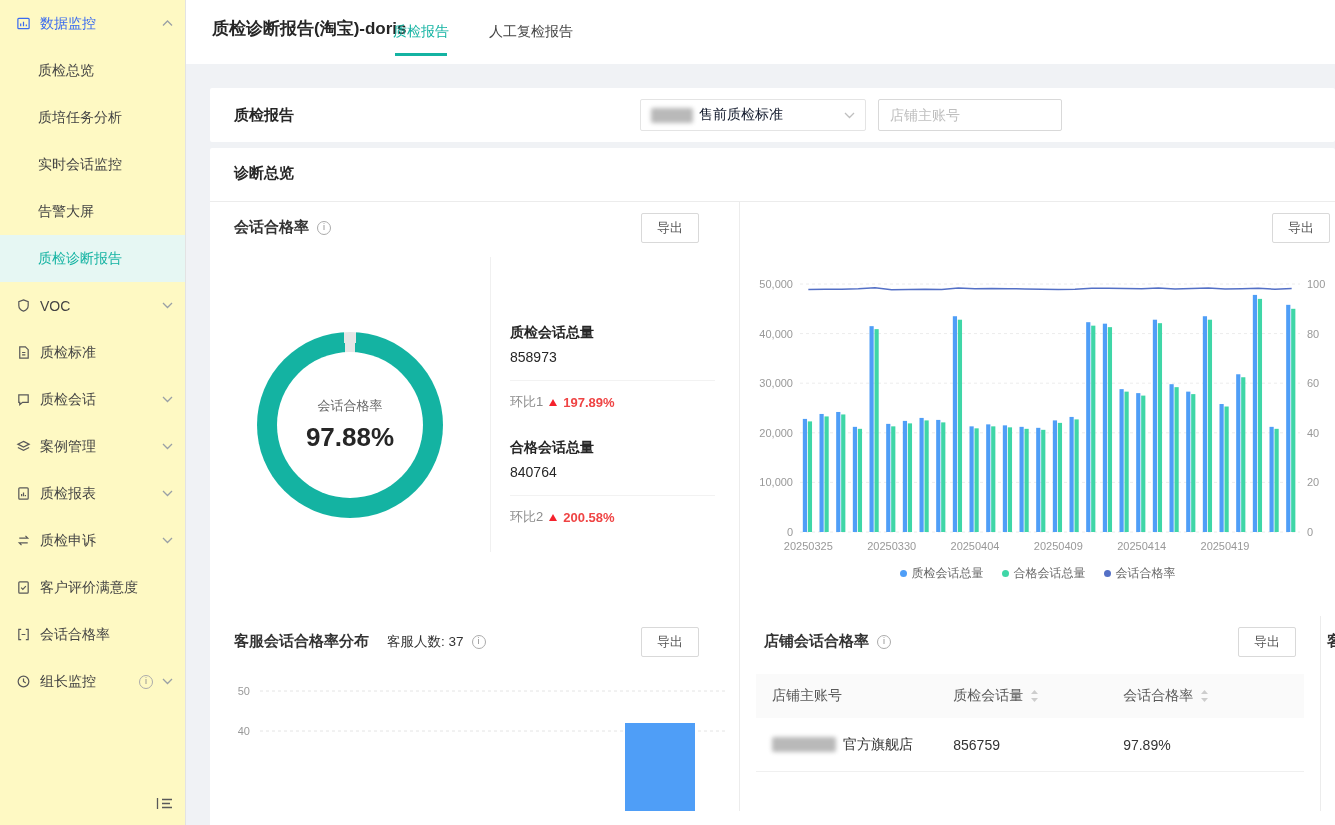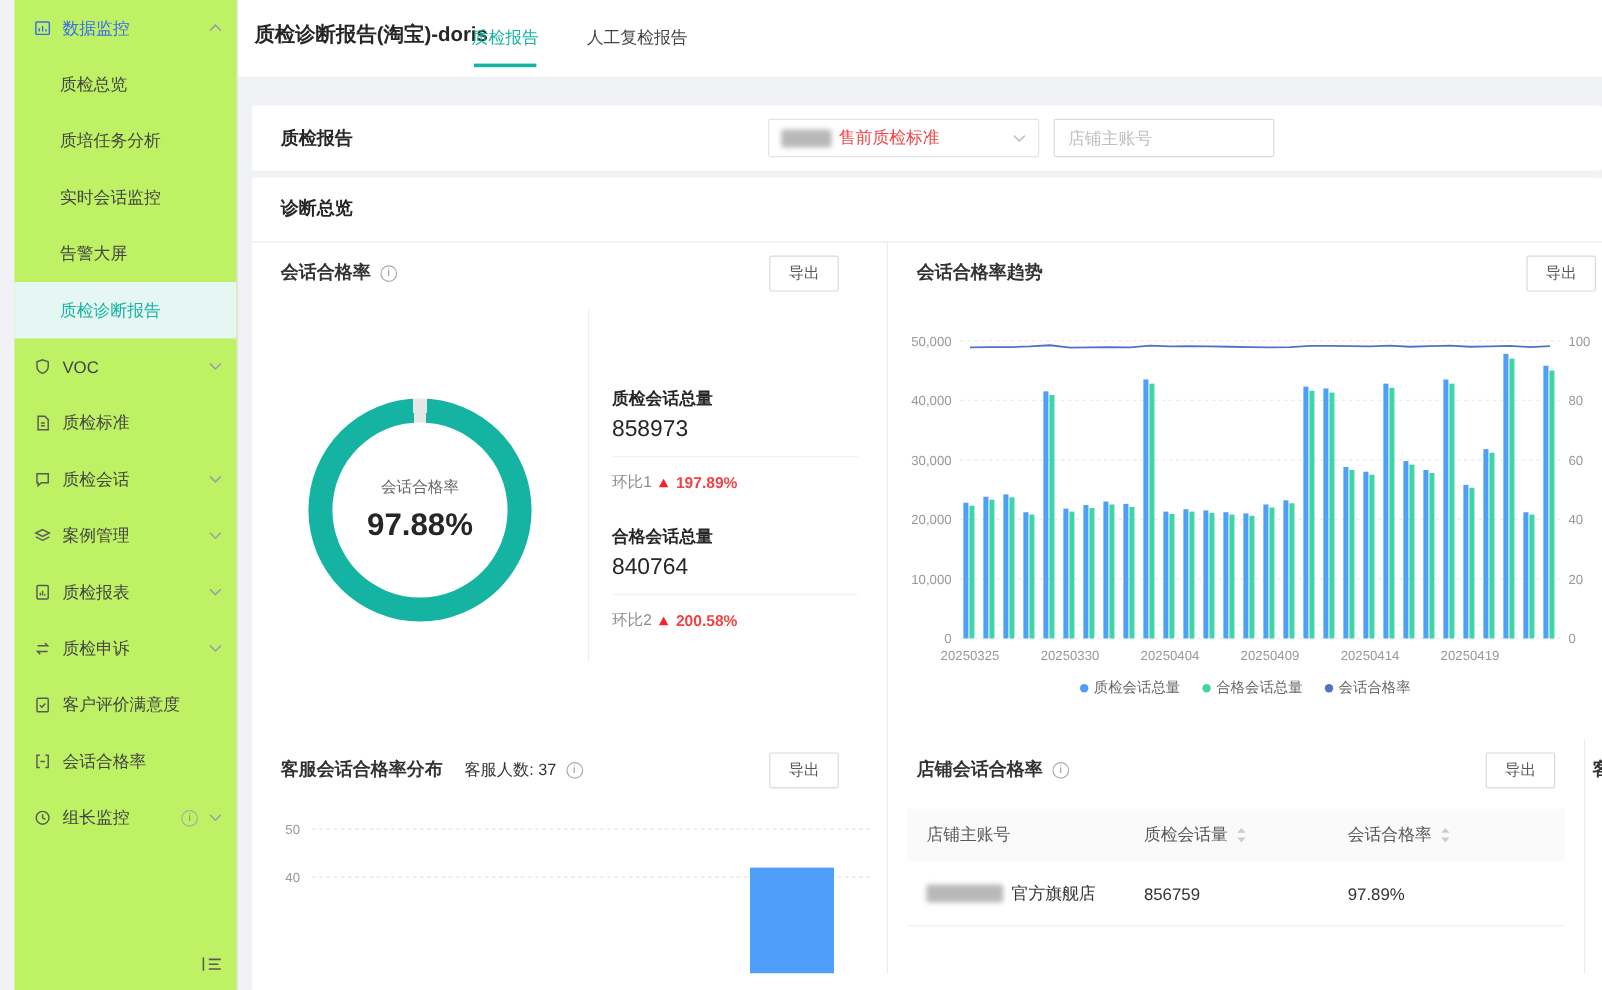--- a/index.html
+++ b/index.html
@@ -2,21 +2,21 @@
 <html><head>
 <meta charset="utf-8">
 <style>
   *{margin:0;padding:0;box-sizing:border-box}
   html,body{width:1335px;height:825px;overflow:hidden}
   body{font-family:"Liberation Sans","DejaVu Sans",sans-serif;background:#f0f2f5;color:#333;font-size:14px}
   svg{display:block}
   .page{position:relative;width:1335px;height:825px;overflow:hidden;background:#f0f2f5}
 
   
-  .sidebar{position:absolute;left:12px;top:0;width:186px;height:825px;background:#bef264;border-right:1px solid #e3e3e3;z-index:5}
+  .sidebar{position:absolute;left:0;top:0;width:186px;height:825px;background:#fef9c3;border-right:1px solid #e3e3e3;z-index:5}
   .side-item{display:flex;align-items:center;height:47px;padding:0 12px 0 16px;gap:9px;font-size:14px;color:#444;cursor:pointer}
   .side-item .slabel{flex:1;white-space:nowrap;overflow:hidden}
   .side-item.child{padding-left:38px}
   .side-item .sicon{display:flex;color:#595959}
   .side-item.parent-active,.side-item.parent-active .sicon{color:#3a6bf0}
   .side-item.selected{background:#e6f7f3;color:#14b3a2}
   .chev{color:#9aa0a6;display:flex}
   .info-i{width:14px;height:14px;border:1px solid #ababab;border-radius:50%;color:#8c8c8c;font-size:9px;display:inline-flex;align-items:center;justify-content:center;line-height:1;flex:none}
   .info-i::after{content:"i"}
   .sidebar-trigger{position:absolute;bottom:14px;right:12px;color:#595959;cursor:pointer}
@@ -27,21 +27,21 @@
   .topbar h1{position:absolute;left:26px;top:17px;font-size:17px;color:#262626;white-space:nowrap}
   .tabs{position:absolute;left:207px;top:0;height:64px;display:flex;gap:40px}
   .tab{display:flex;align-items:center;font-size:14px;color:#444;position:relative;cursor:pointer;white-space:nowrap}
   .tab.active{color:#14b3a2}
   .tab.active::after{content:"";position:absolute;left:2px;right:2px;bottom:8px;height:3px;background:#14b3a2}
 
   
   .filter-card{position:absolute;left:24px;top:88px;width:1125px;height:54px;background:#fff;border-radius:2px}
   .filter-title{position:absolute;left:24px;top:18px;font-weight:bold;font-size:15px;color:#262626}
   .filter-controls{position:absolute;left:430px;top:11px;display:flex;gap:12px;align-items:center}
-  .select{width:226px;height:32px;border:1px solid #e4e4e4;border-radius:2px;display:flex;align-items:center;padding:0 10px;gap:6px;font-size:14px;color:#ef4444;background:#fff;cursor:pointer}
+  .select{width:226px;height:32px;border:1px solid #e4e4e4;border-radius:2px;display:flex;align-items:center;padding:0 10px;gap:6px;font-size:14px;color:#0f172a;background:#fff;cursor:pointer}
   .select .sel-chev{margin-left:auto;color:#bfbfbf}
   .f-input{width:184px;height:32px;border:1px solid #d9d9d9;border-radius:2px;padding:0 11px;font-size:14px;color:#333;outline:none;font-family:inherit}
   .f-input::placeholder{color:#bfbfbf}
   .censor{display:inline-block;background:#b9b9b9;filter:blur(2px);border-radius:2px;flex:none}
   .censor.c1{width:42px;height:15px}
   .censor.c2{width:64px;height:15px;margin-right:7px}
 
   
   .overview{position:absolute;left:24px;top:148px;width:1125px;height:741px;background:#fff;border-radius:2px;overflow:hidden}
   .overview h2{position:absolute;left:24px;top:16px;font-size:15px;color:#262626}
@@ -64,21 +64,21 @@
   .donut{position:absolute;left:47px;top:130px;width:186px;height:186px;border-radius:50%}
   .donut-hole{position:absolute;left:20px;top:20px;width:146px;height:146px;border-radius:50%;background:#fff;display:flex;flex-direction:column;align-items:center;justify-content:center;gap:7px}
   .donut-label{font-size:13px;color:#666}
   .donut-value{font-size:26px;font-weight:bold;color:#262626}
   .vdiv{position:absolute;left:280px;top:55px;width:1px;height:295px;background:#f0f0f0}
 
   
   .stats{position:absolute;left:300px;top:108px;width:205px}
   .stat-label{font-size:14px;font-weight:bold;color:#262626;line-height:17px}
   .stat-label.second{margin-top:28px}
-  .stat-value{font-size:19px;color:#262626;margin-top:8px;line-height:17px}
+  .stat-value{font-size:14px;color:#262626;margin-top:8px;line-height:17px}
   .compare{display:flex;align-items:center;gap:6px;font-size:13px;color:#8c8c8c;margin-top:14px;border-top:1px solid #f2f2f2;padding-top:12px}
   .compare b{color:#ef4444;font-size:13px}
   .tri-up{width:0;height:0;border-left:4px solid transparent;border-right:4px solid transparent;border-bottom:7px solid #f5222d}
 
   
   .trend-svg{position:absolute;left:10px;top:55px}
   .legend{position:absolute;left:0;right:0;top:363px;display:flex;justify-content:center;gap:18px;font-size:12px;color:#666}
   .legend-item{display:flex;align-items:center;gap:5px;cursor:pointer}
   .legend-dot{width:7px;height:7px;border-radius:50%;background:#999}
 
@@ -315,23 +315,20 @@
           <div class="stat-value">840764</div>
           <div class="compare">
             <span>环比2</span>
             <span class="tri-up"></span>
             <b>200.58%</b>
           </div>
         </div>
       </div>
 
       <div class="subcard sc-b">
-        <div class="card-head">
-          <span class="card-title">会话合格率趋势</span>
-        </div>
         <button class="export-btn">导出</button>
         <svg class="trend-svg" width="585" height="300" viewBox="0 0 585 300">
             <line x1="50" y1="275" x2="550" y2="275" stroke="#ececec" stroke-dasharray="3 3"></line>
             <text x="43" y="279" text-anchor="end" fill="#999" font-size="11">0</text>
             <line x1="50" y1="225.4" x2="550" y2="225.4" stroke="#ececec" stroke-dasharray="3 3"></line>
             <text x="43" y="229.4" text-anchor="end" fill="#999" font-size="11">10,000</text>
             <line x1="50" y1="175.8" x2="550" y2="175.8" stroke="#ececec" stroke-dasharray="3 3"></line>
             <text x="43" y="179.8" text-anchor="end" fill="#999" font-size="11">20,000</text>
             <line x1="50" y1="126.20000000000002" x2="550" y2="126.20000000000002" stroke="#ececec" stroke-dasharray="3 3"></line>
             <text x="43" y="130.20000000000002" text-anchor="end" fill="#999" font-size="11">30,000</text>

